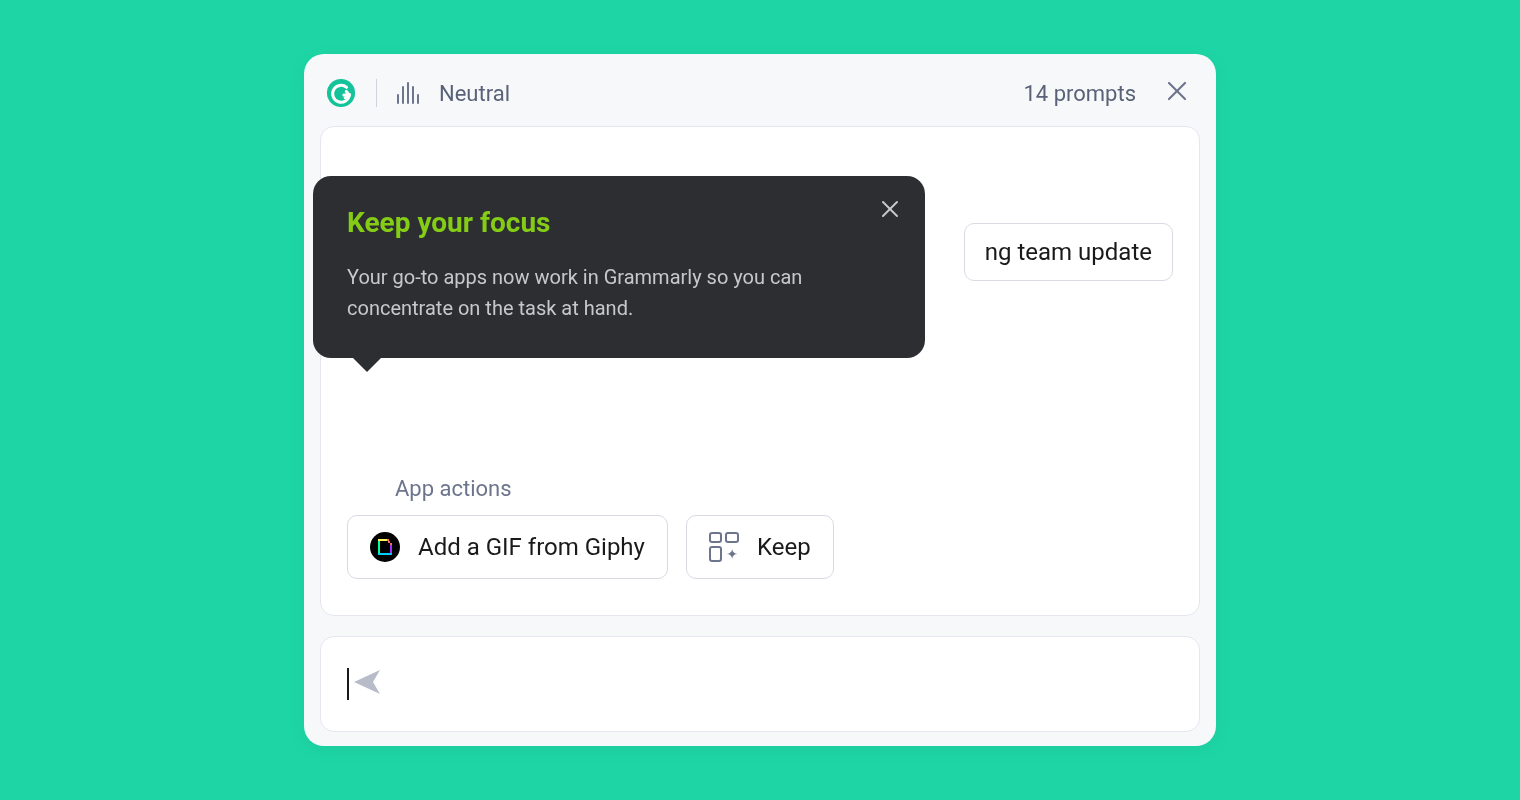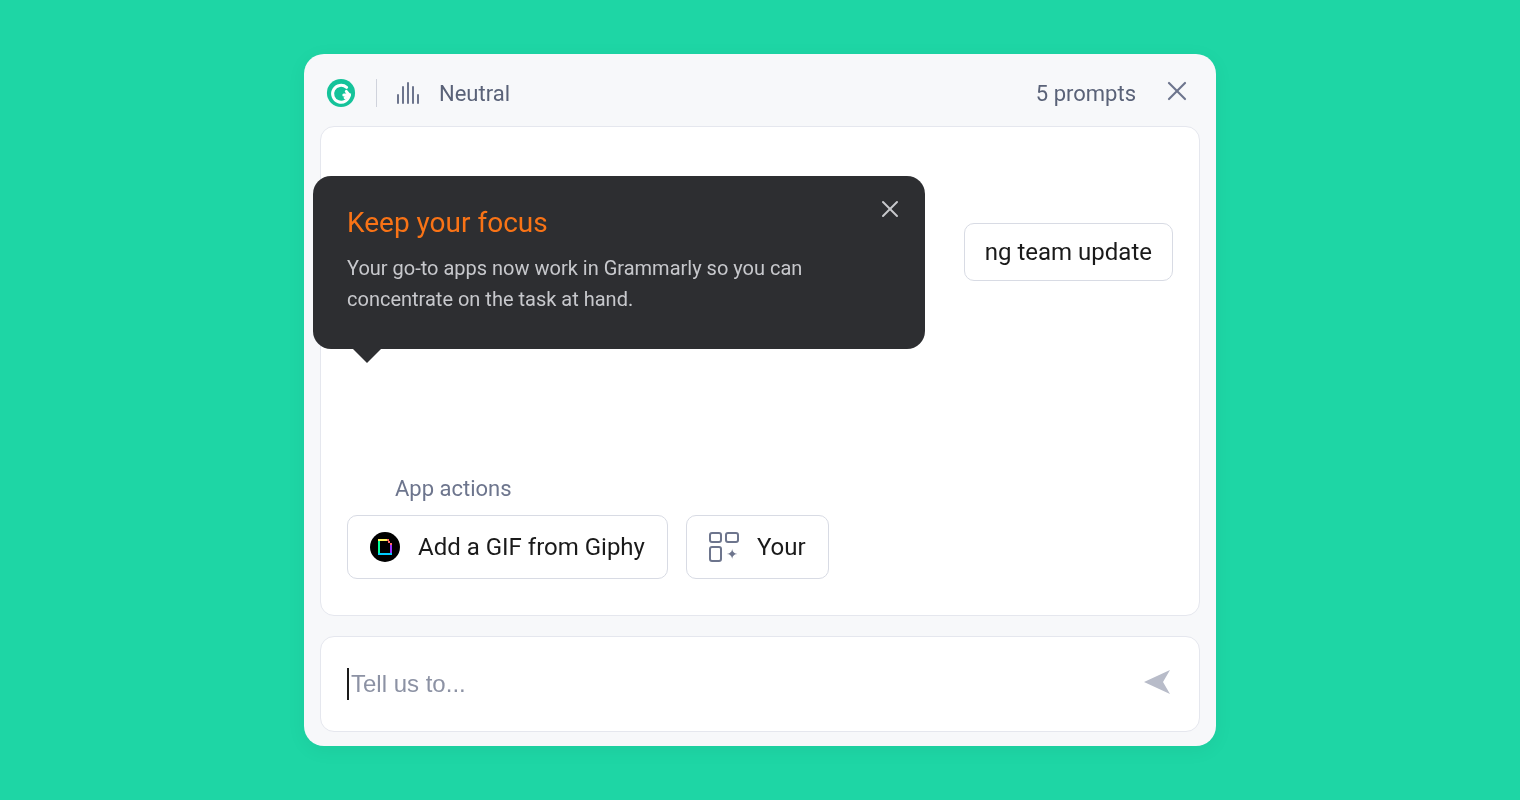--- a/index.html
+++ b/index.html
@@ -187,23 +187,23 @@
       left: 313px;
       width: 612px;
       background: #2d2e31;
       border-radius: 18px;
       padding: 30px 34px 34px 34px;
       color: #f4f4f5;
       z-index: 10;
     }
     .tooltip-title {
       font-size: 28px;
-      font-weight: 400;
-      margin-bottom: 14px;
-      color: #f97316;
+      font-weight: 700;
+      margin-bottom: 23px;
+      color: #84cc16;
     }
     .tooltip-body {
       font-size: 20px;
       line-height: 1.55;
       color: #c7c8cc;
     }
     .tooltip-close {
       position: absolute;
       top: 22px;
       right: 24px;
@@ -237,21 +237,21 @@
     <div class="divider-v"></div>
     <div class="bars-icon">
       <span style="height:10px"></span>
       <span style="height:18px"></span>
       <span style="height:22px"></span>
       <span style="height:18px"></span>
       <span style="height:10px"></span>
     </div>
     <div class="tone-label">Neutral</div>
     <div class="header-right">
-      <div class="prompts-count">5 prompts</div>
+      <div class="prompts-count">14 prompts</div>
       <div class="close-main">
         <svg width="22" height="22" viewBox="0 0 22 22">
           <line x1="3" y1="3" x2="19" y2="19" stroke="currentColor" stroke-width="2.2" stroke-linecap="round"></line>
           <line x1="19" y1="3" x2="3" y2="19" stroke="currentColor" stroke-width="2.2" stroke-linecap="round"></line>
         </svg>
       </div>
     </div>
   </div>
 
   <div class="content-card">
@@ -276,28 +276,27 @@
         </div>
         <span>Add a GIF from Giphy</span>
       </div>
       <div class="action-chip">
         <div class="more-icon">
           <div class="sq"></div>
           <div class="sq"></div>
           <div class="sq"></div>
           <div class="sparkle">✦</div>
         </div>
-        <span>Your</span>
+        <span>Keep</span>
       </div>
     </div>
   </div>
 
   <div class="input-bar">
     <div class="cursor-line"></div>
-    <input type="text" placeholder="Tell us to..." style="">
     <div class="send-icon">
       <svg width="32" height="32" viewBox="0 0 32 32">
         <path d="M 3 16 L 29 4 L 22 16 L 29 28 Z" fill="currentColor"></path>
       </svg>
     </div>
   </div>
 
 </div>
 
 <div class="tooltip">

